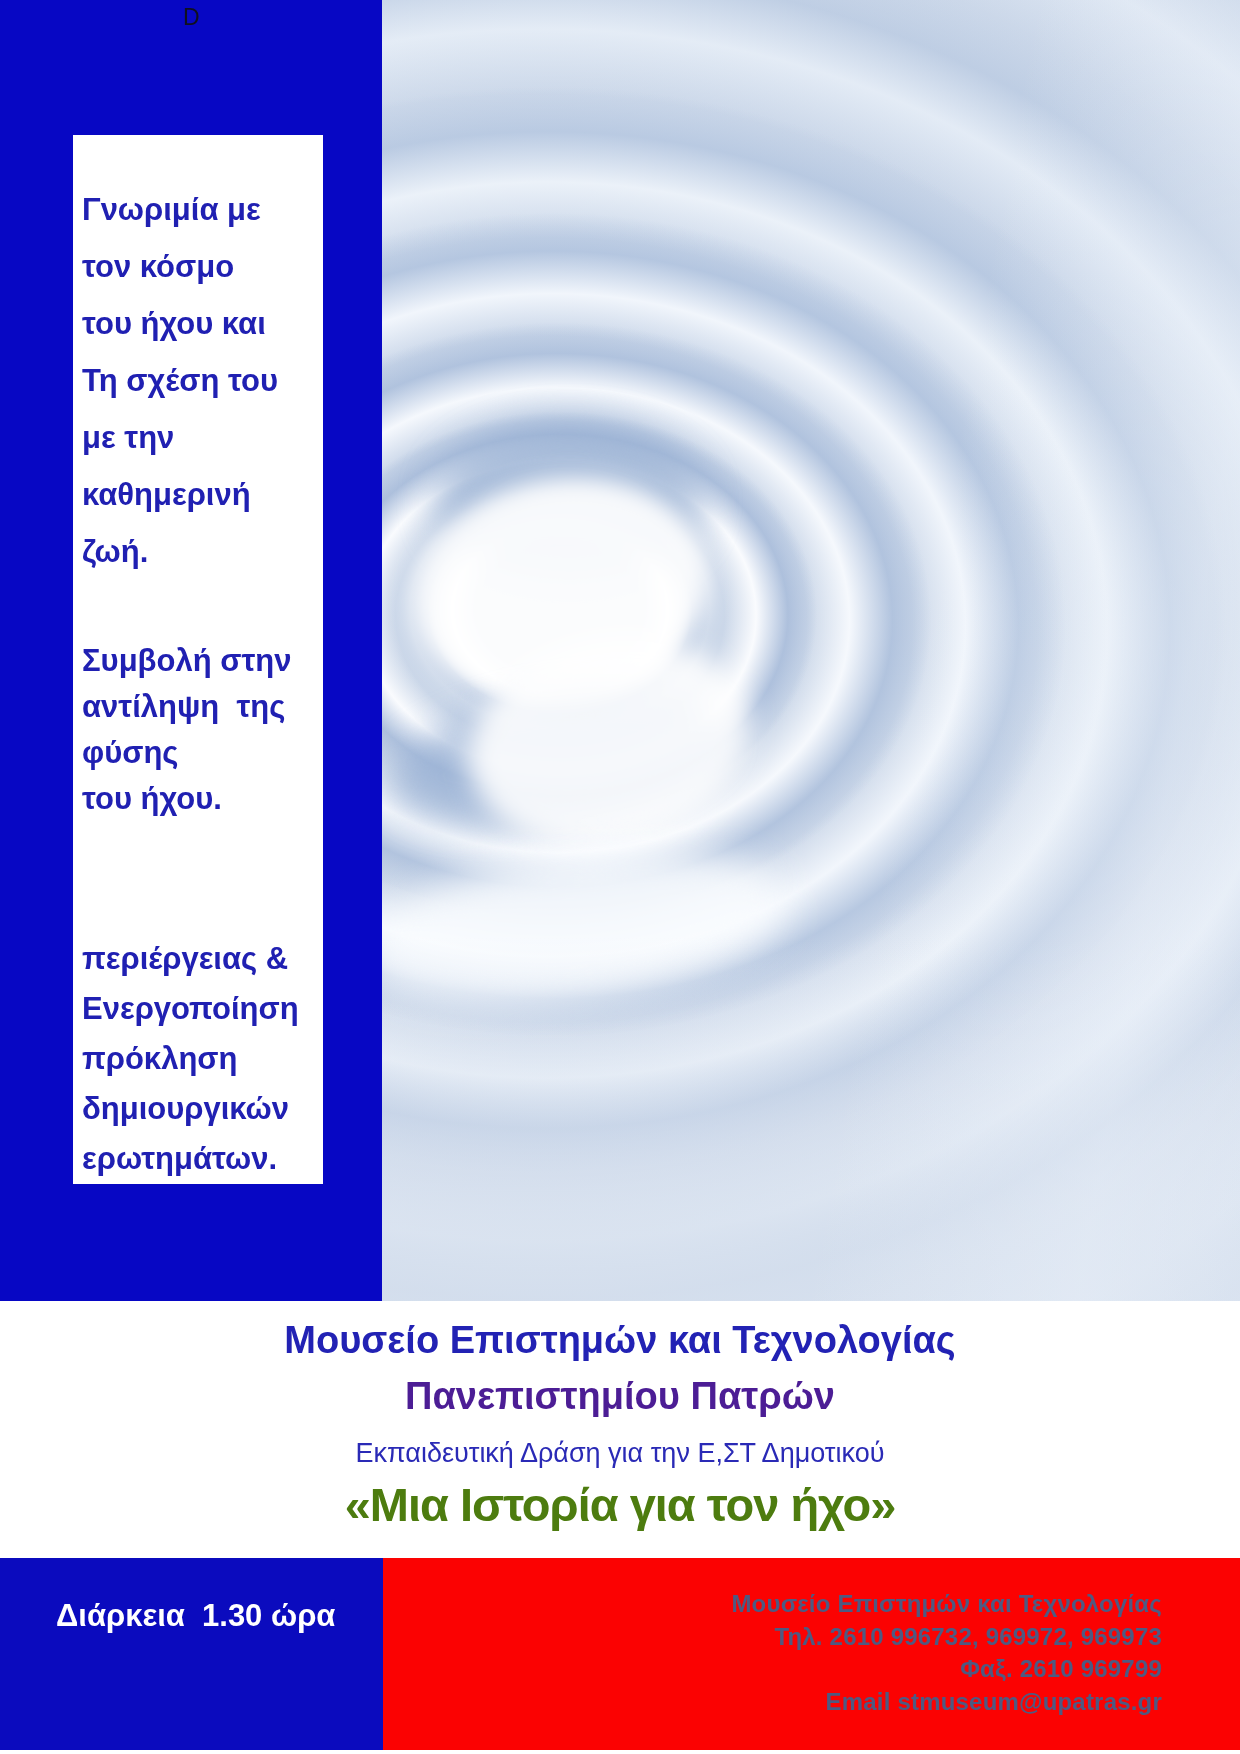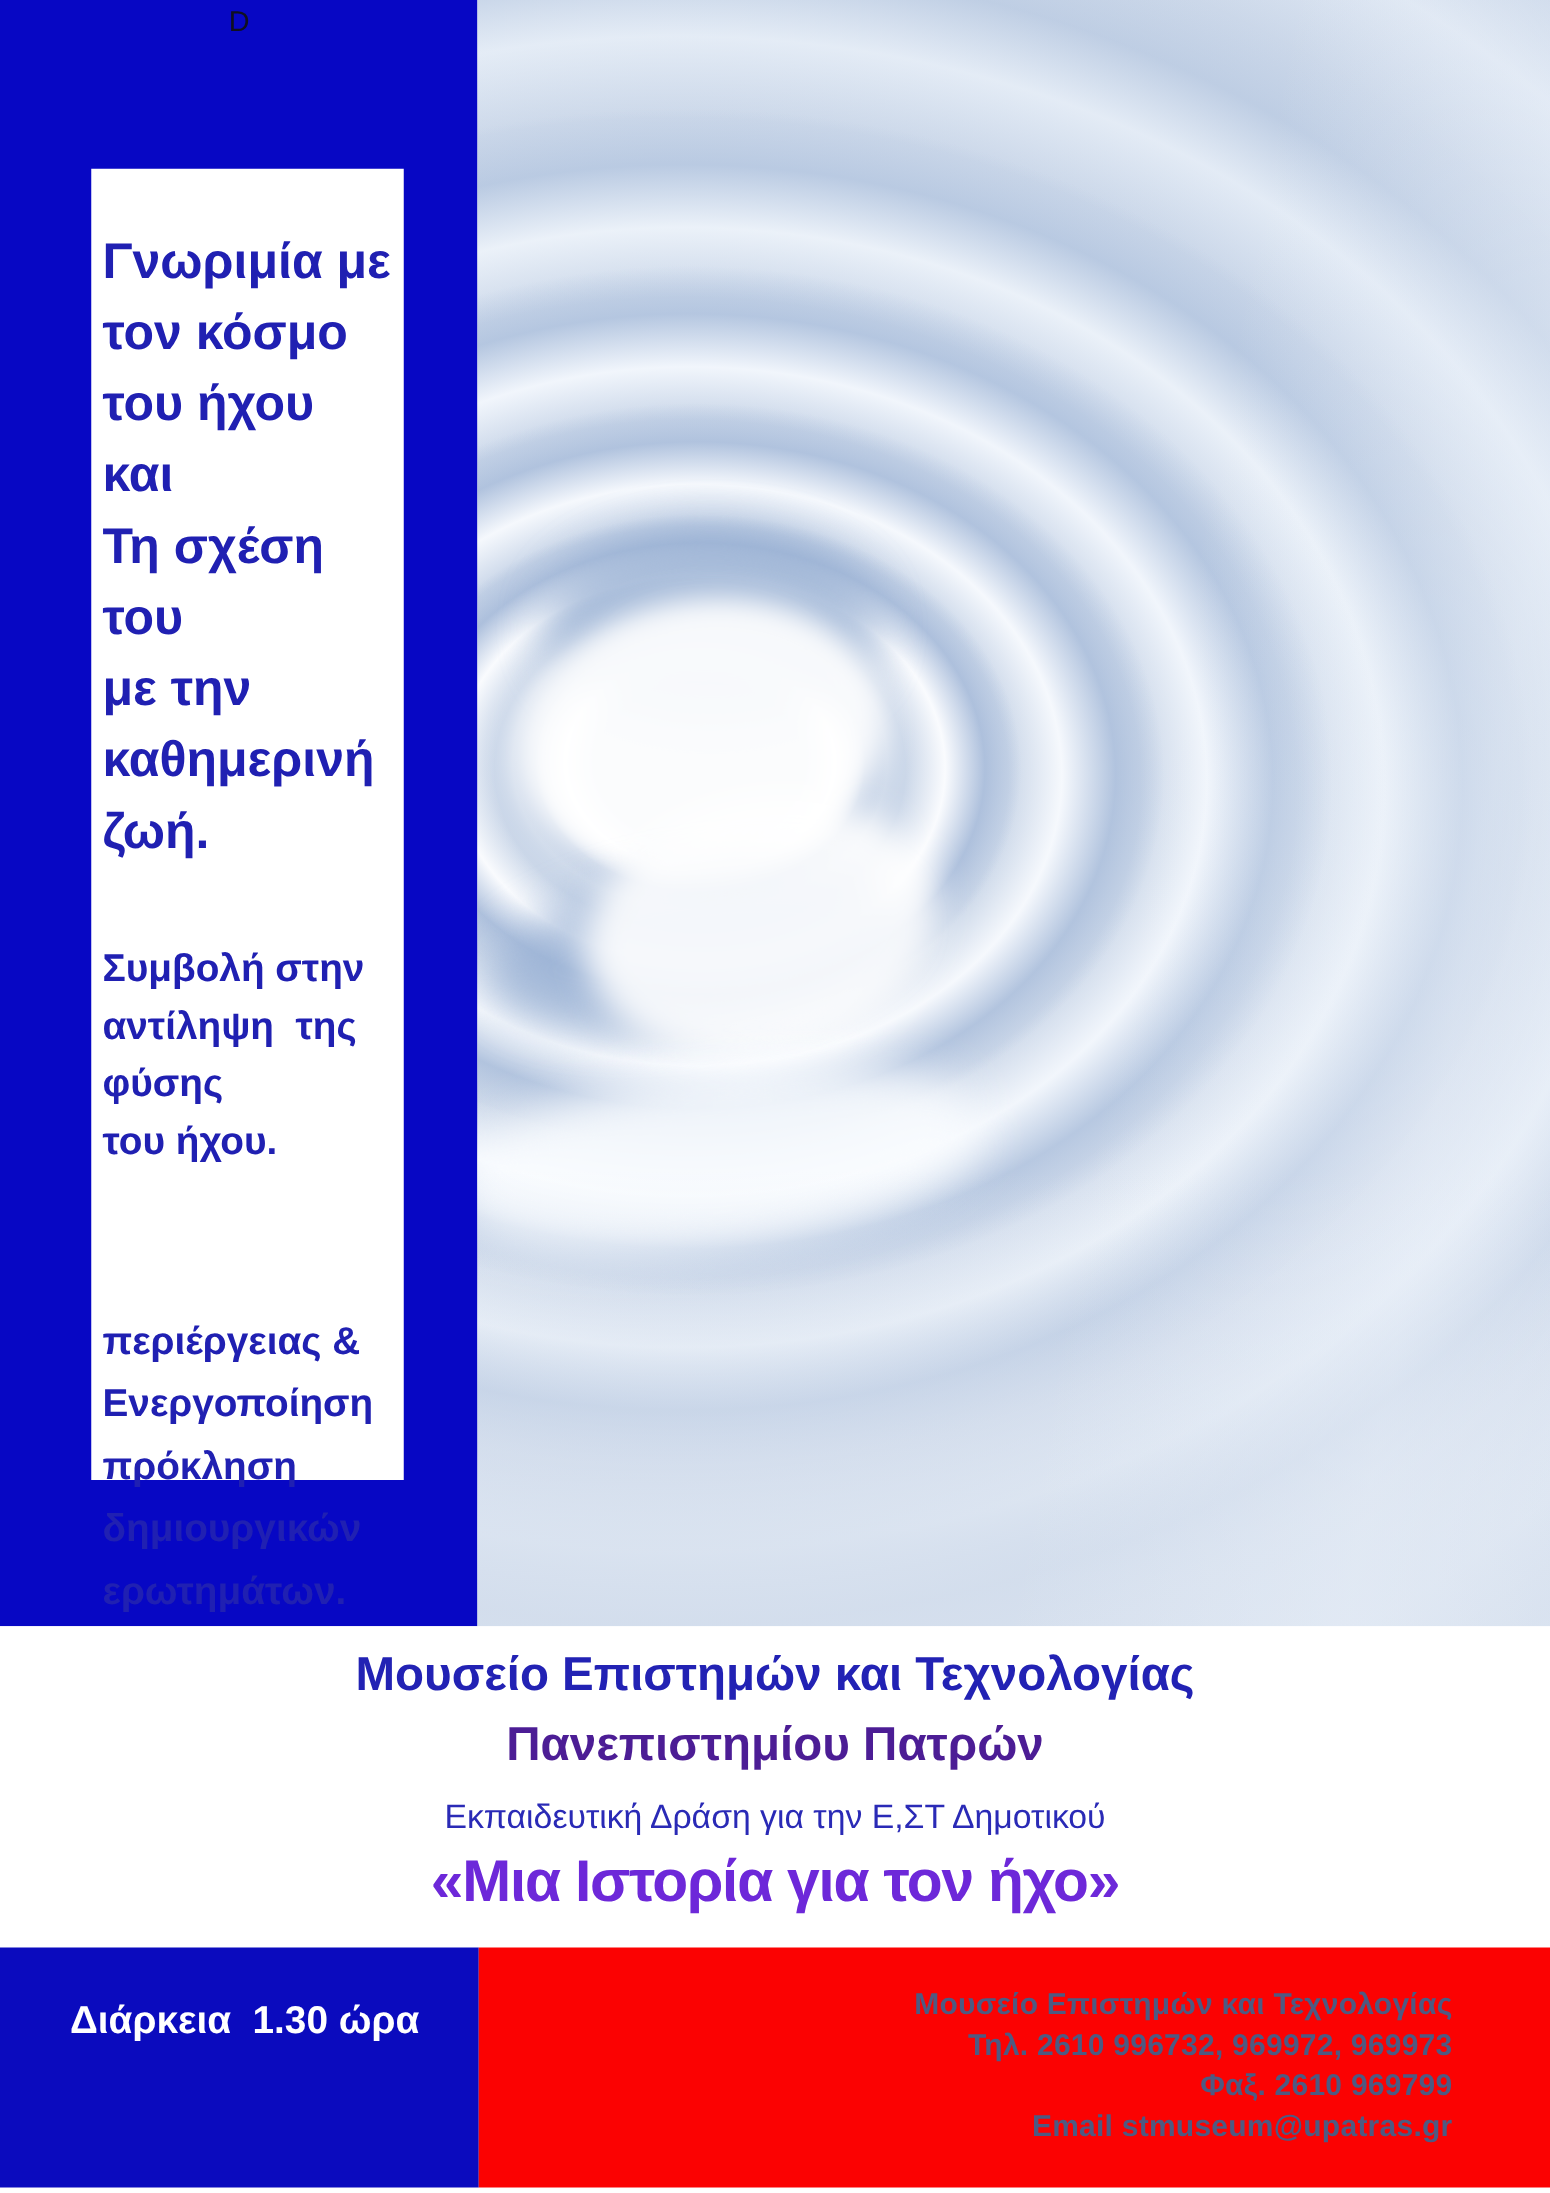--- a/index.html
+++ b/index.html
@@ -30,21 +30,21 @@
   .white-box {
     position: absolute;
     left: 73px; top: 135px;
     width: 250px; height: 1049px;
     background: #ffffff;
     box-sizing: border-box;
     padding: 46px 4px 0 9px;
     color: #2020b2;
     font-weight: bold;
   }
-  .white-box .p1 .line { font-size: 40px; line-height: 57px; }
+  .white-box .p1 .line { font-size: 31px; line-height: 57px; }
   .white-box .p2 { margin-top: 58px; }
   .white-box .p2 .line { font-size: 31px; line-height: 46px; }
   .white-box .p3 { margin-top: 112px; }
   .white-box .p3 .line { font-size: 31px; line-height: 50px; }
 
   
   .water {
     position: absolute;
     left: 382px; top: 0;
     width: 858px; height: 1301px;
@@ -115,21 +115,21 @@
     font-weight: bold; color: #4c1d95;
   }
   .subtitle {
     margin-top: 18px;
     font-size: 27px; line-height: 34px;
     font-weight: normal; color: #2a2ab6;
   }
   .event-title {
     margin-top: 8px;
     font-size: 47px; line-height: 54px;
-    font-weight: 800; color: #6d28d9;
+    font-weight: 800; color: #4d7c0f;
     letter-spacing: -1px;
   }
 
   
   .duration-block {
     position: absolute;
     left: 0; top: 1558px;
     width: 383px; height: 192px;
     background: #0b0bbe;
   }

